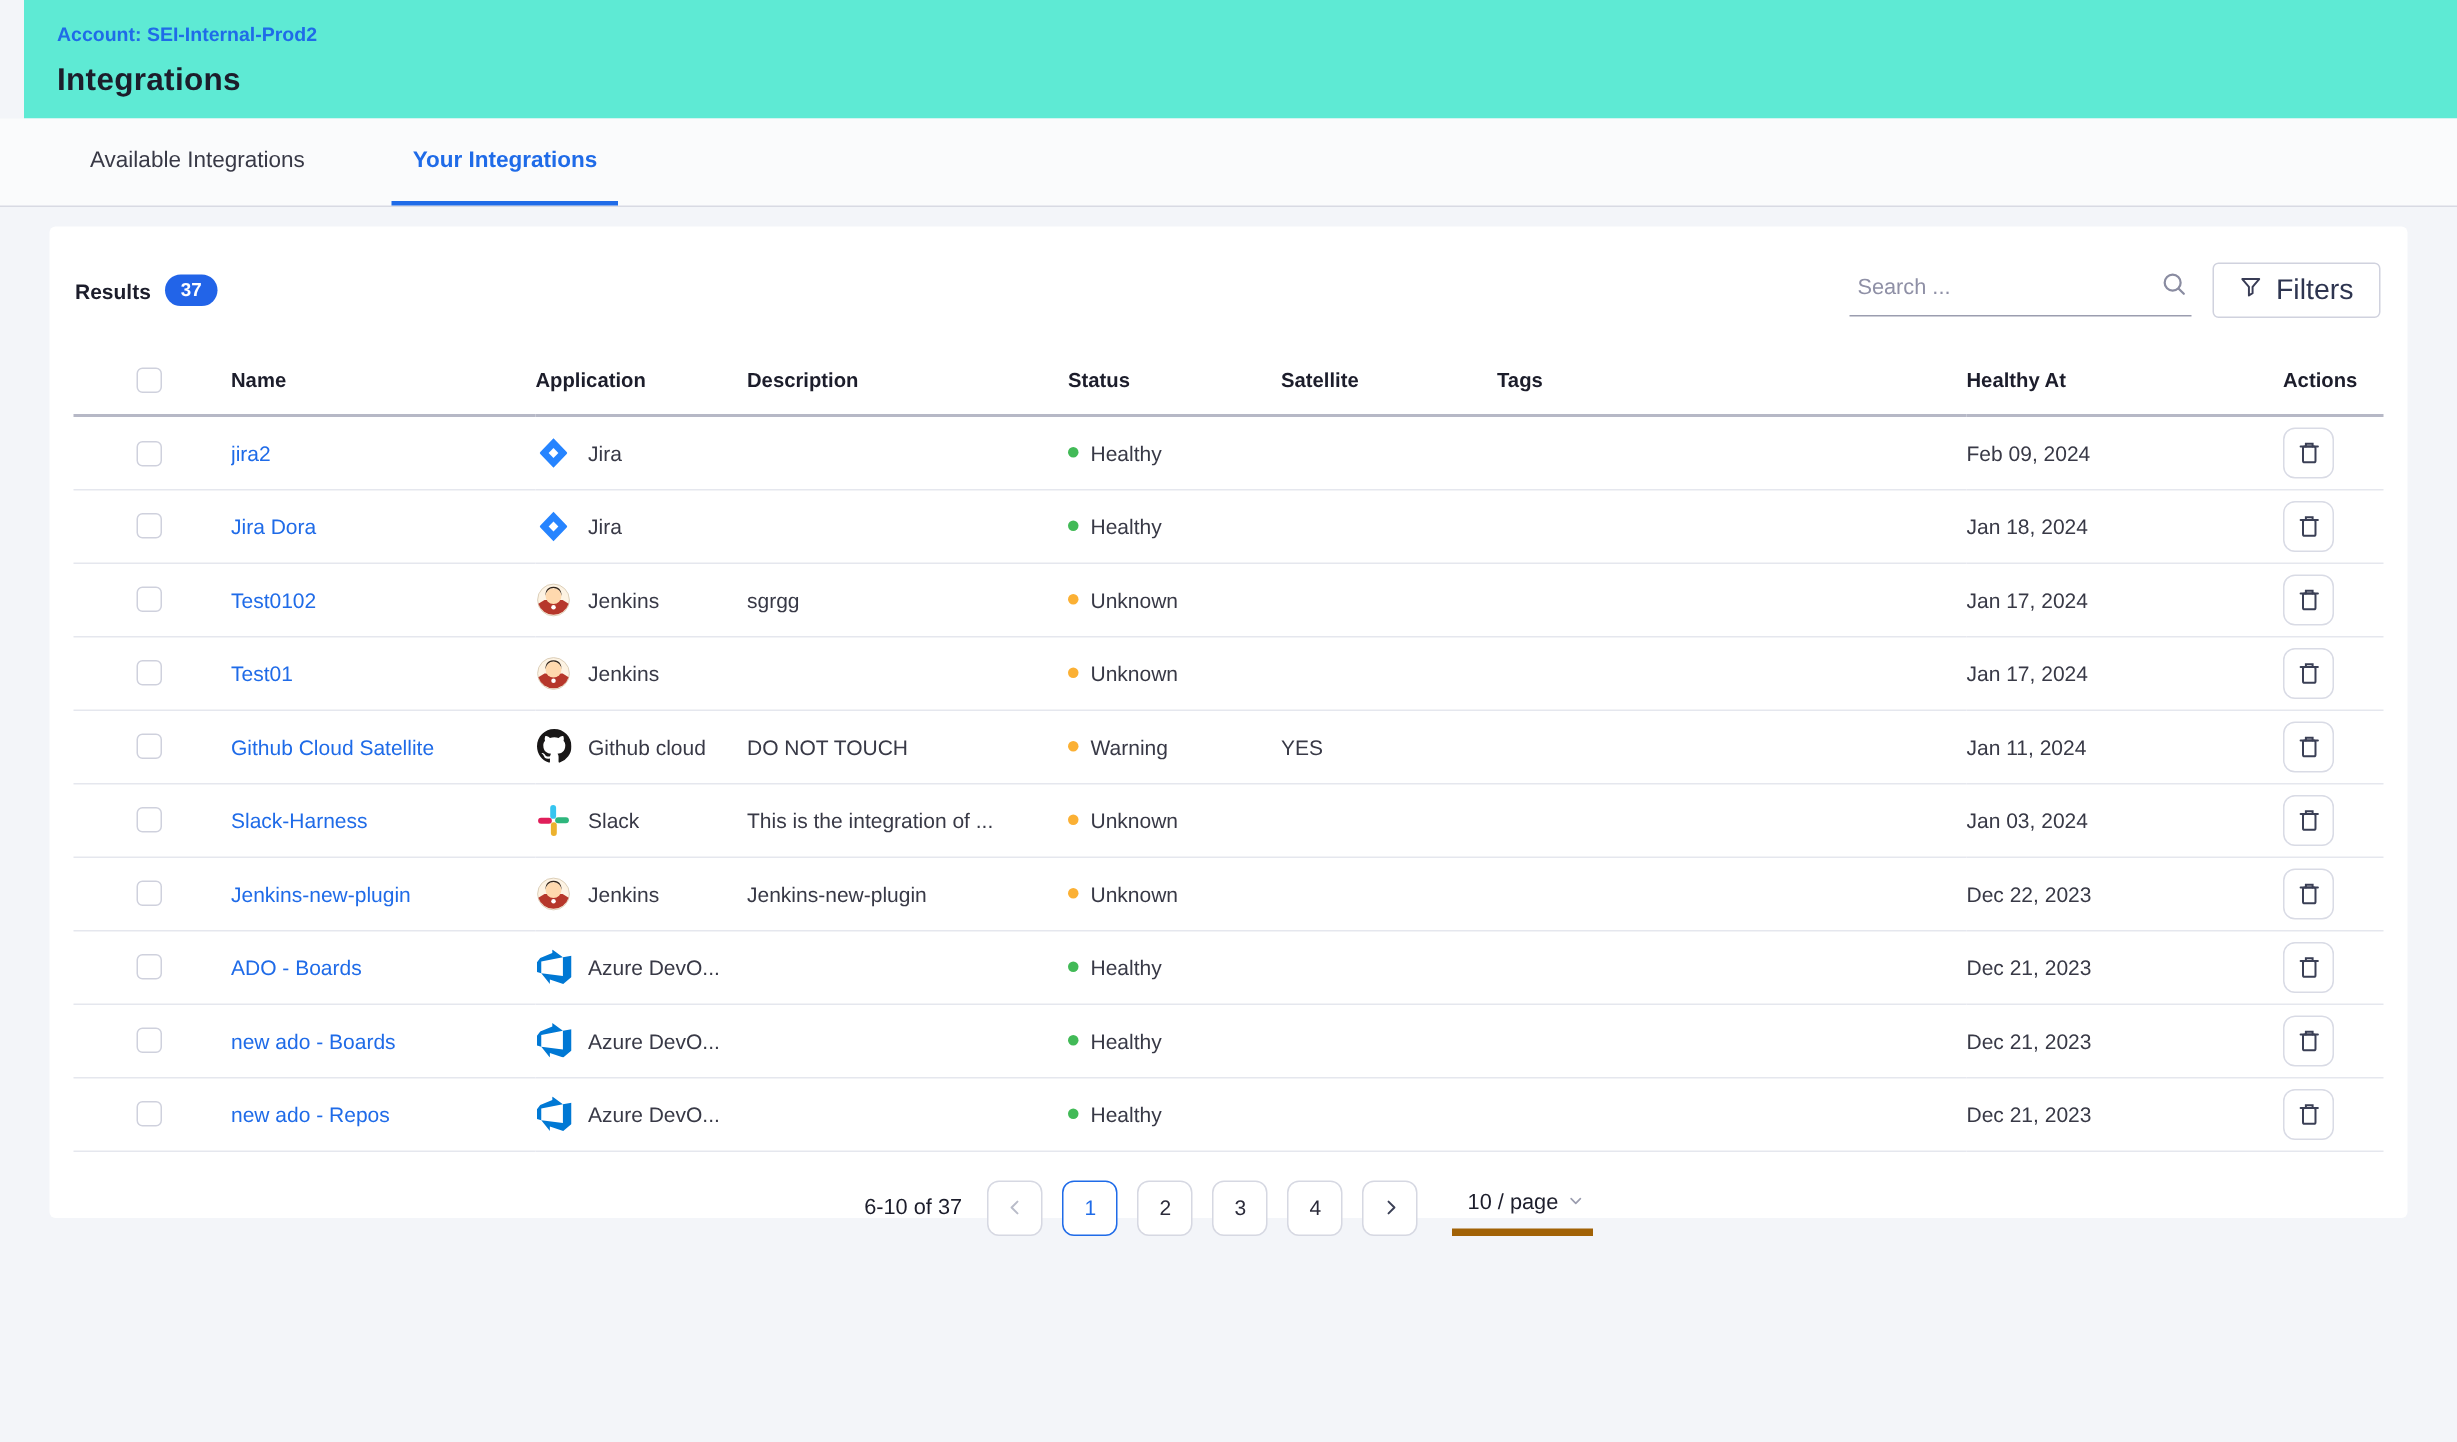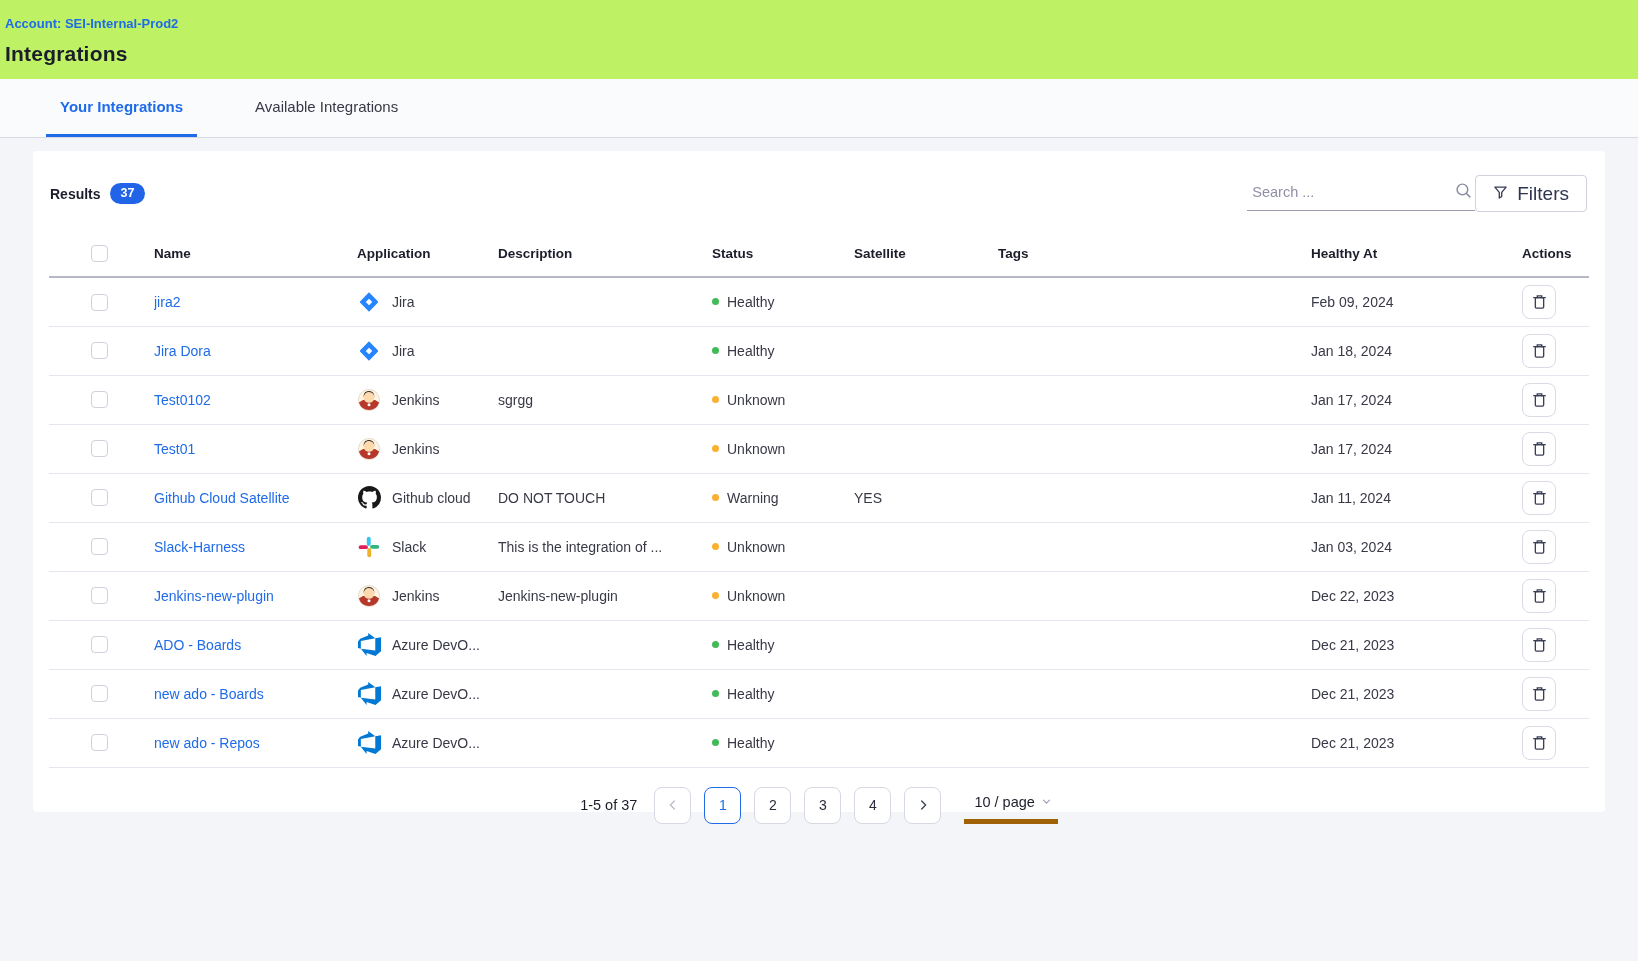--- a/index.html
+++ b/index.html
@@ -12,21 +12,21 @@
     --border-head:#b6b8c6;
   }
   *{box-sizing:border-box;}
   html,body{margin:0;padding:0;}
   body{
     width:1638px;height:961px;overflow:hidden;
     font-family:"Liberation Sans","DejaVu Sans",sans-serif;
     background:#f3f5f9;color:var(--text-body);
   }
   
-  .top-header{background:#bef264;padding:14px 24px 13px 5px;}
+  .top-header{background:#5eead4;padding:14px 24px 13px 22px;margin-left:16px;}
   .account-link{font-size:13px;font-weight:700;color:var(--accent);text-decoration:none;display:inline-block;cursor:pointer;}
   .page-title{font-size:21px;font-weight:700;color:var(--text-dark);margin:10px 0 0 0;letter-spacing:.2px;}
   
   .tab-bar{
     background:#fafbfc;height:59px;border-bottom:1px solid #d8dae3;
     display:flex;align-items:stretch;padding-left:46px;gap:44px;
   }
   .tab{
     display:flex;align-items:center;padding:0 14px;font-size:15px;
     color:var(--text-body);border-bottom:3px solid transparent;cursor:pointer;
@@ -36,21 +36,21 @@
   .content{padding:13px 33px 0 33px;}
   .card{background:#fff;border-radius:4px;padding:24px 16px 16px 16px;height:661px;}
   
   .toolbar{display:flex;justify-content:space-between;align-items:center;padding-right:2px;}
   .results{display:flex;align-items:center;gap:9px;margin-left:1px;}
   .results-label{font-size:14px;font-weight:700;color:var(--text-dark);}
   .results-badge{
     background:#2264e8;color:#fff;font-size:12.5px;font-weight:700;
     border-radius:999px;padding:4px 11px;line-height:1;
   }
-  .toolbar-right{display:flex;align-items:center;margin-left:24px;}
+  .toolbar-right{display:flex;align-items:center;gap:14px;margin-left:24px;}
   .search-box{
     width:228px;display:flex;align-items:center;justify-content:space-between;
     border-bottom:1px solid #9b9daf;padding:5px 3px 7px 3px;
   }
   .search-box input{
     border:none;outline:none;background:transparent;font-size:14.5px;width:185px;
     font-family:inherit;color:var(--text-body);
   }
   .search-box input::placeholder{color:#8f90a6;}
   .filters-btn{
@@ -102,22 +102,22 @@
 </style>
 </head>
 <body>
 
 <div class="top-header">
   <a class="account-link">Account: SEI-Internal-Prod2</a>
   <h1 class="page-title">Integrations</h1>
 </div>
 
 <div class="tab-bar">
+  <div class="tab">Available Integrations</div>
   <div class="tab active">Your Integrations</div>
-  <div class="tab">Available Integrations</div>
 </div>
 
 <div class="content">
   <div class="card">
 
     <div class="toolbar">
       <div class="results">
         <span class="results-label">Results</span>
         <span class="results-badge">37</span>
       </div>
@@ -501,21 +501,21 @@
         <path d="M1.6 3.4h10.8"></path>
         <path d="M4.9 3.4V1.7h4.2v1.7"></path>
         <rect x="3.1" y="3.4" width="7.8" height="9.9" rx="1"></rect>
       </svg>
     </button></td>
   </tr>
 </tbody>
     </table>
 
     <div class="pagination">
-      <span class="range-label">1-5 of 37</span>
+      <span class="range-label">6-10 of 37</span>
       <button class="page-btn disabled">
         <svg width="14" height="14" viewBox="0 0 16 16">
             <path d="M9.5 3.5L5 8l4.5 4.5" fill="none" stroke="#b9bcc9" stroke-width="1.5" stroke-linecap="round" stroke-linejoin="round"></path>
           </svg>
       </button>
       <span id="page-buttons" style="display:inline-flex;gap:13px;">
           <button class="page-btn active">1</button>
           <button class="page-btn">2</button>
           <button class="page-btn">3</button>
           <button class="page-btn">4</button>

